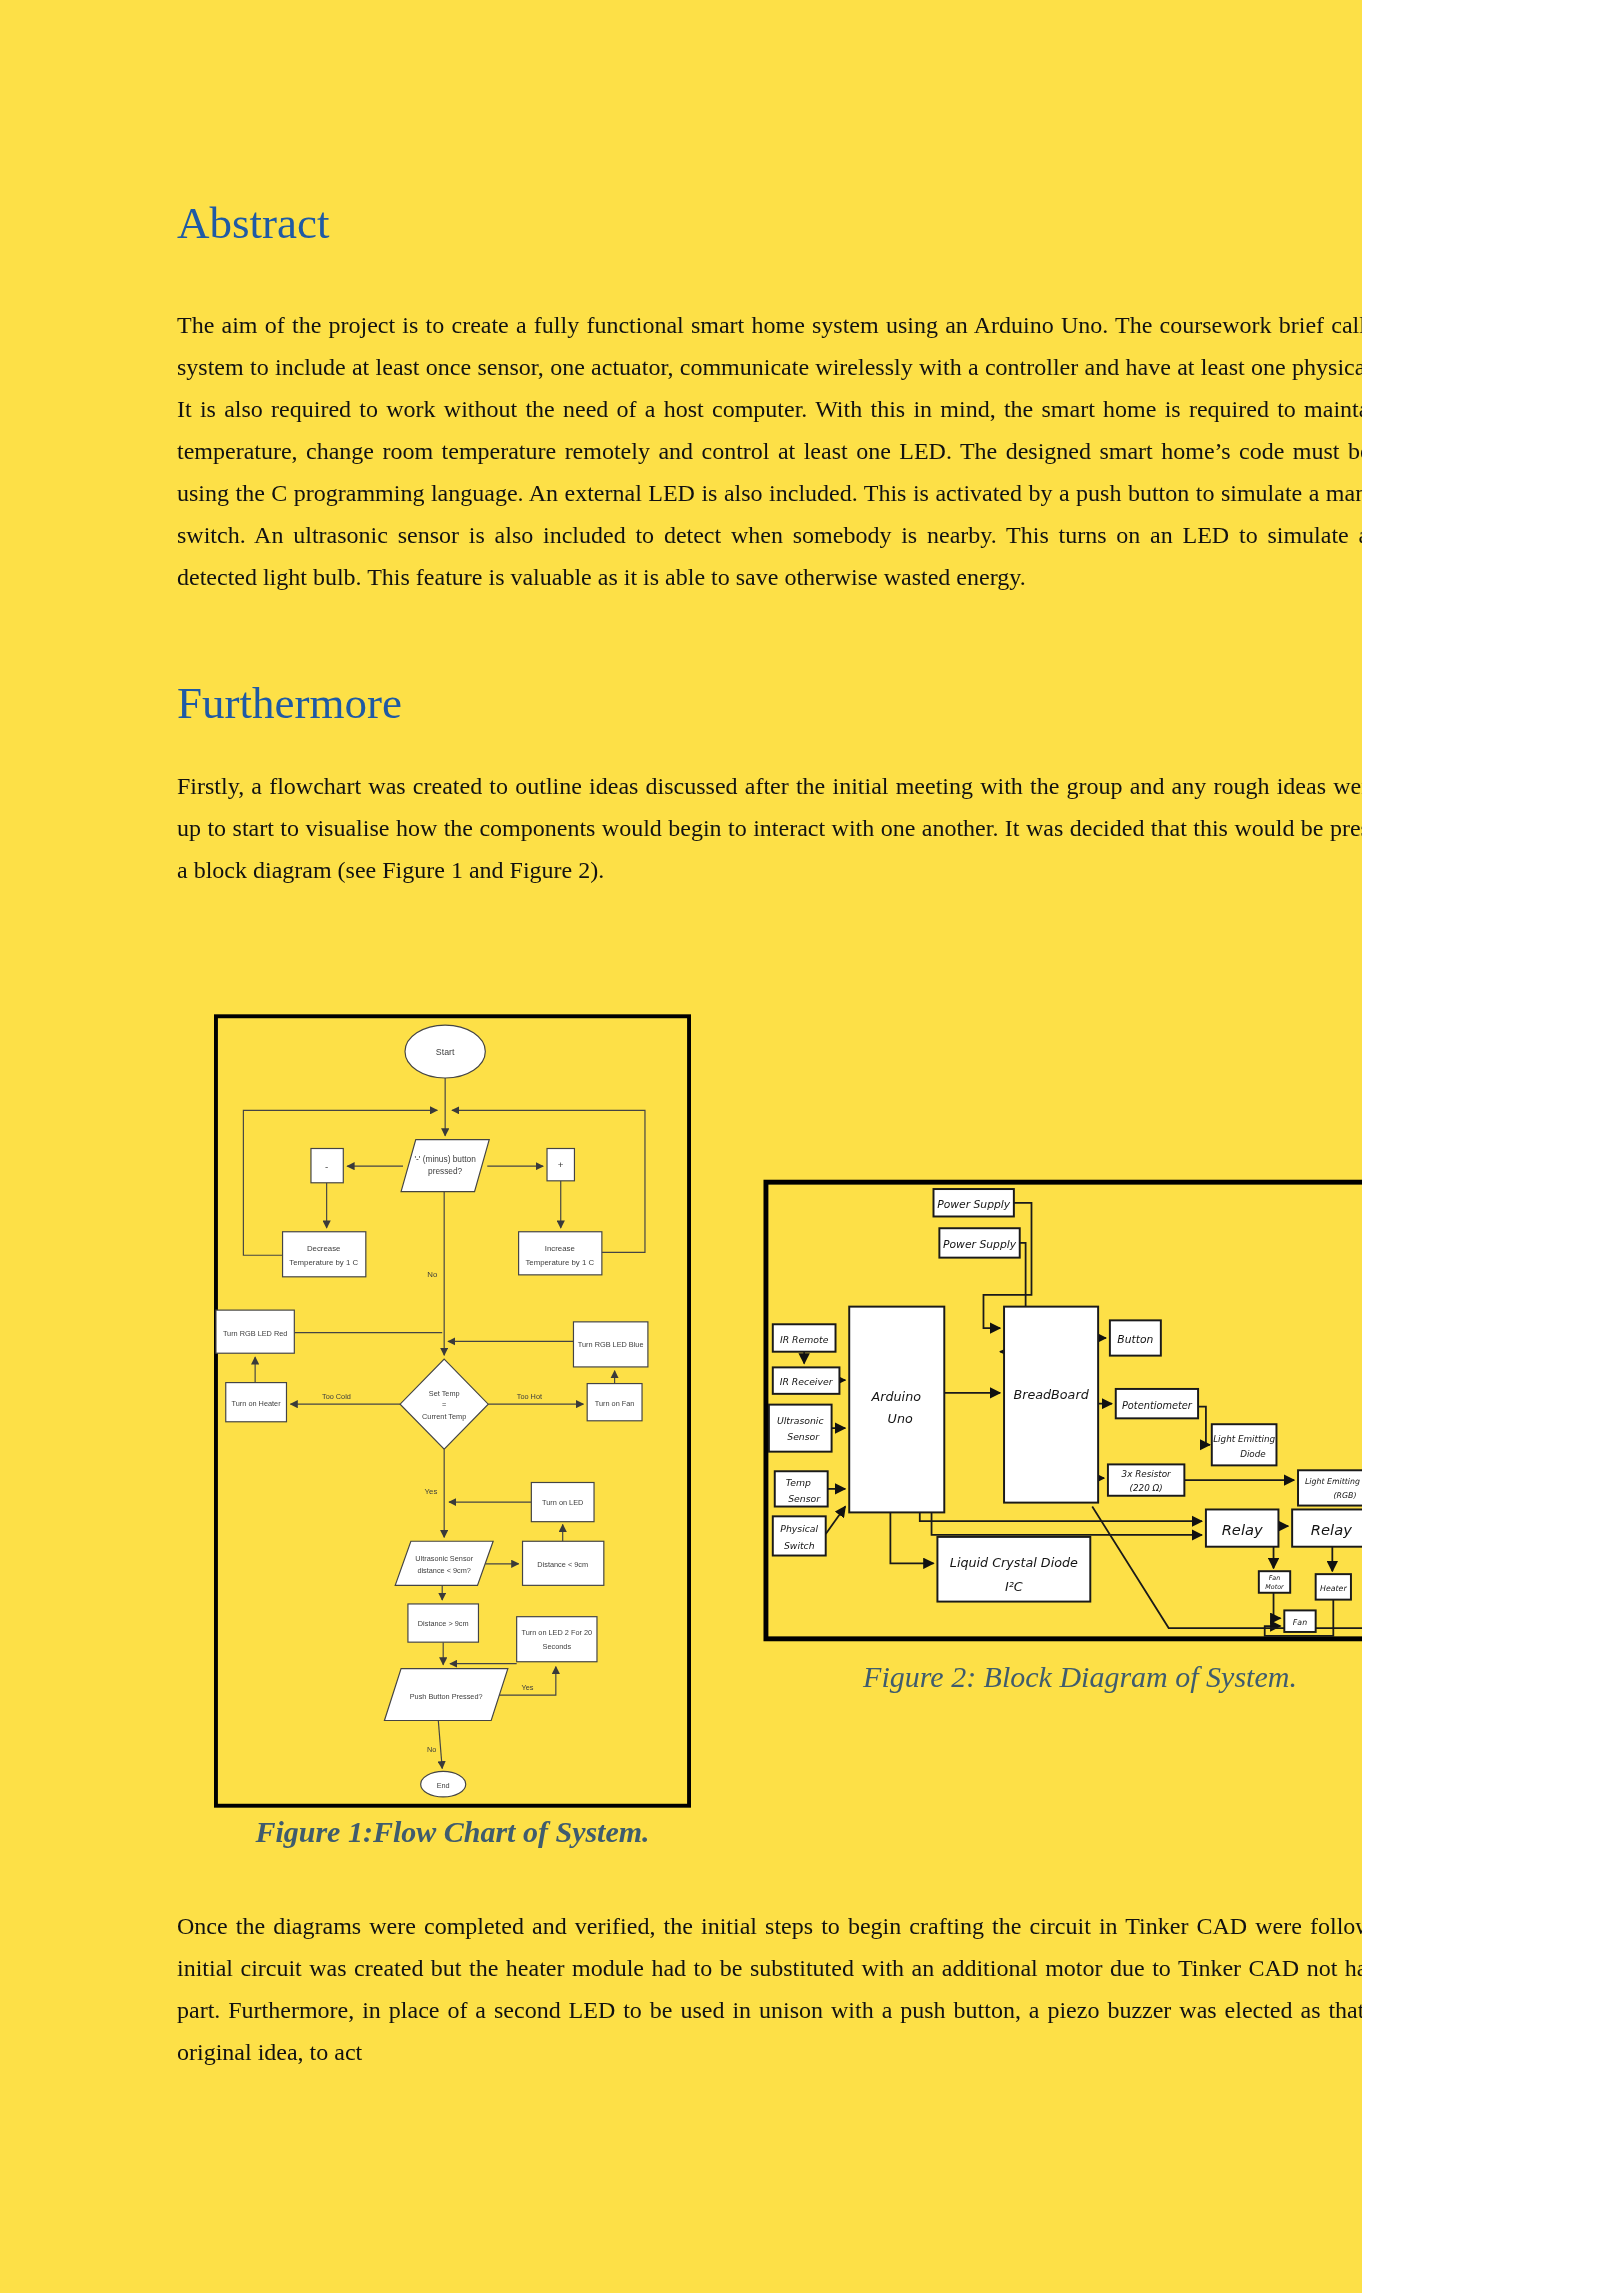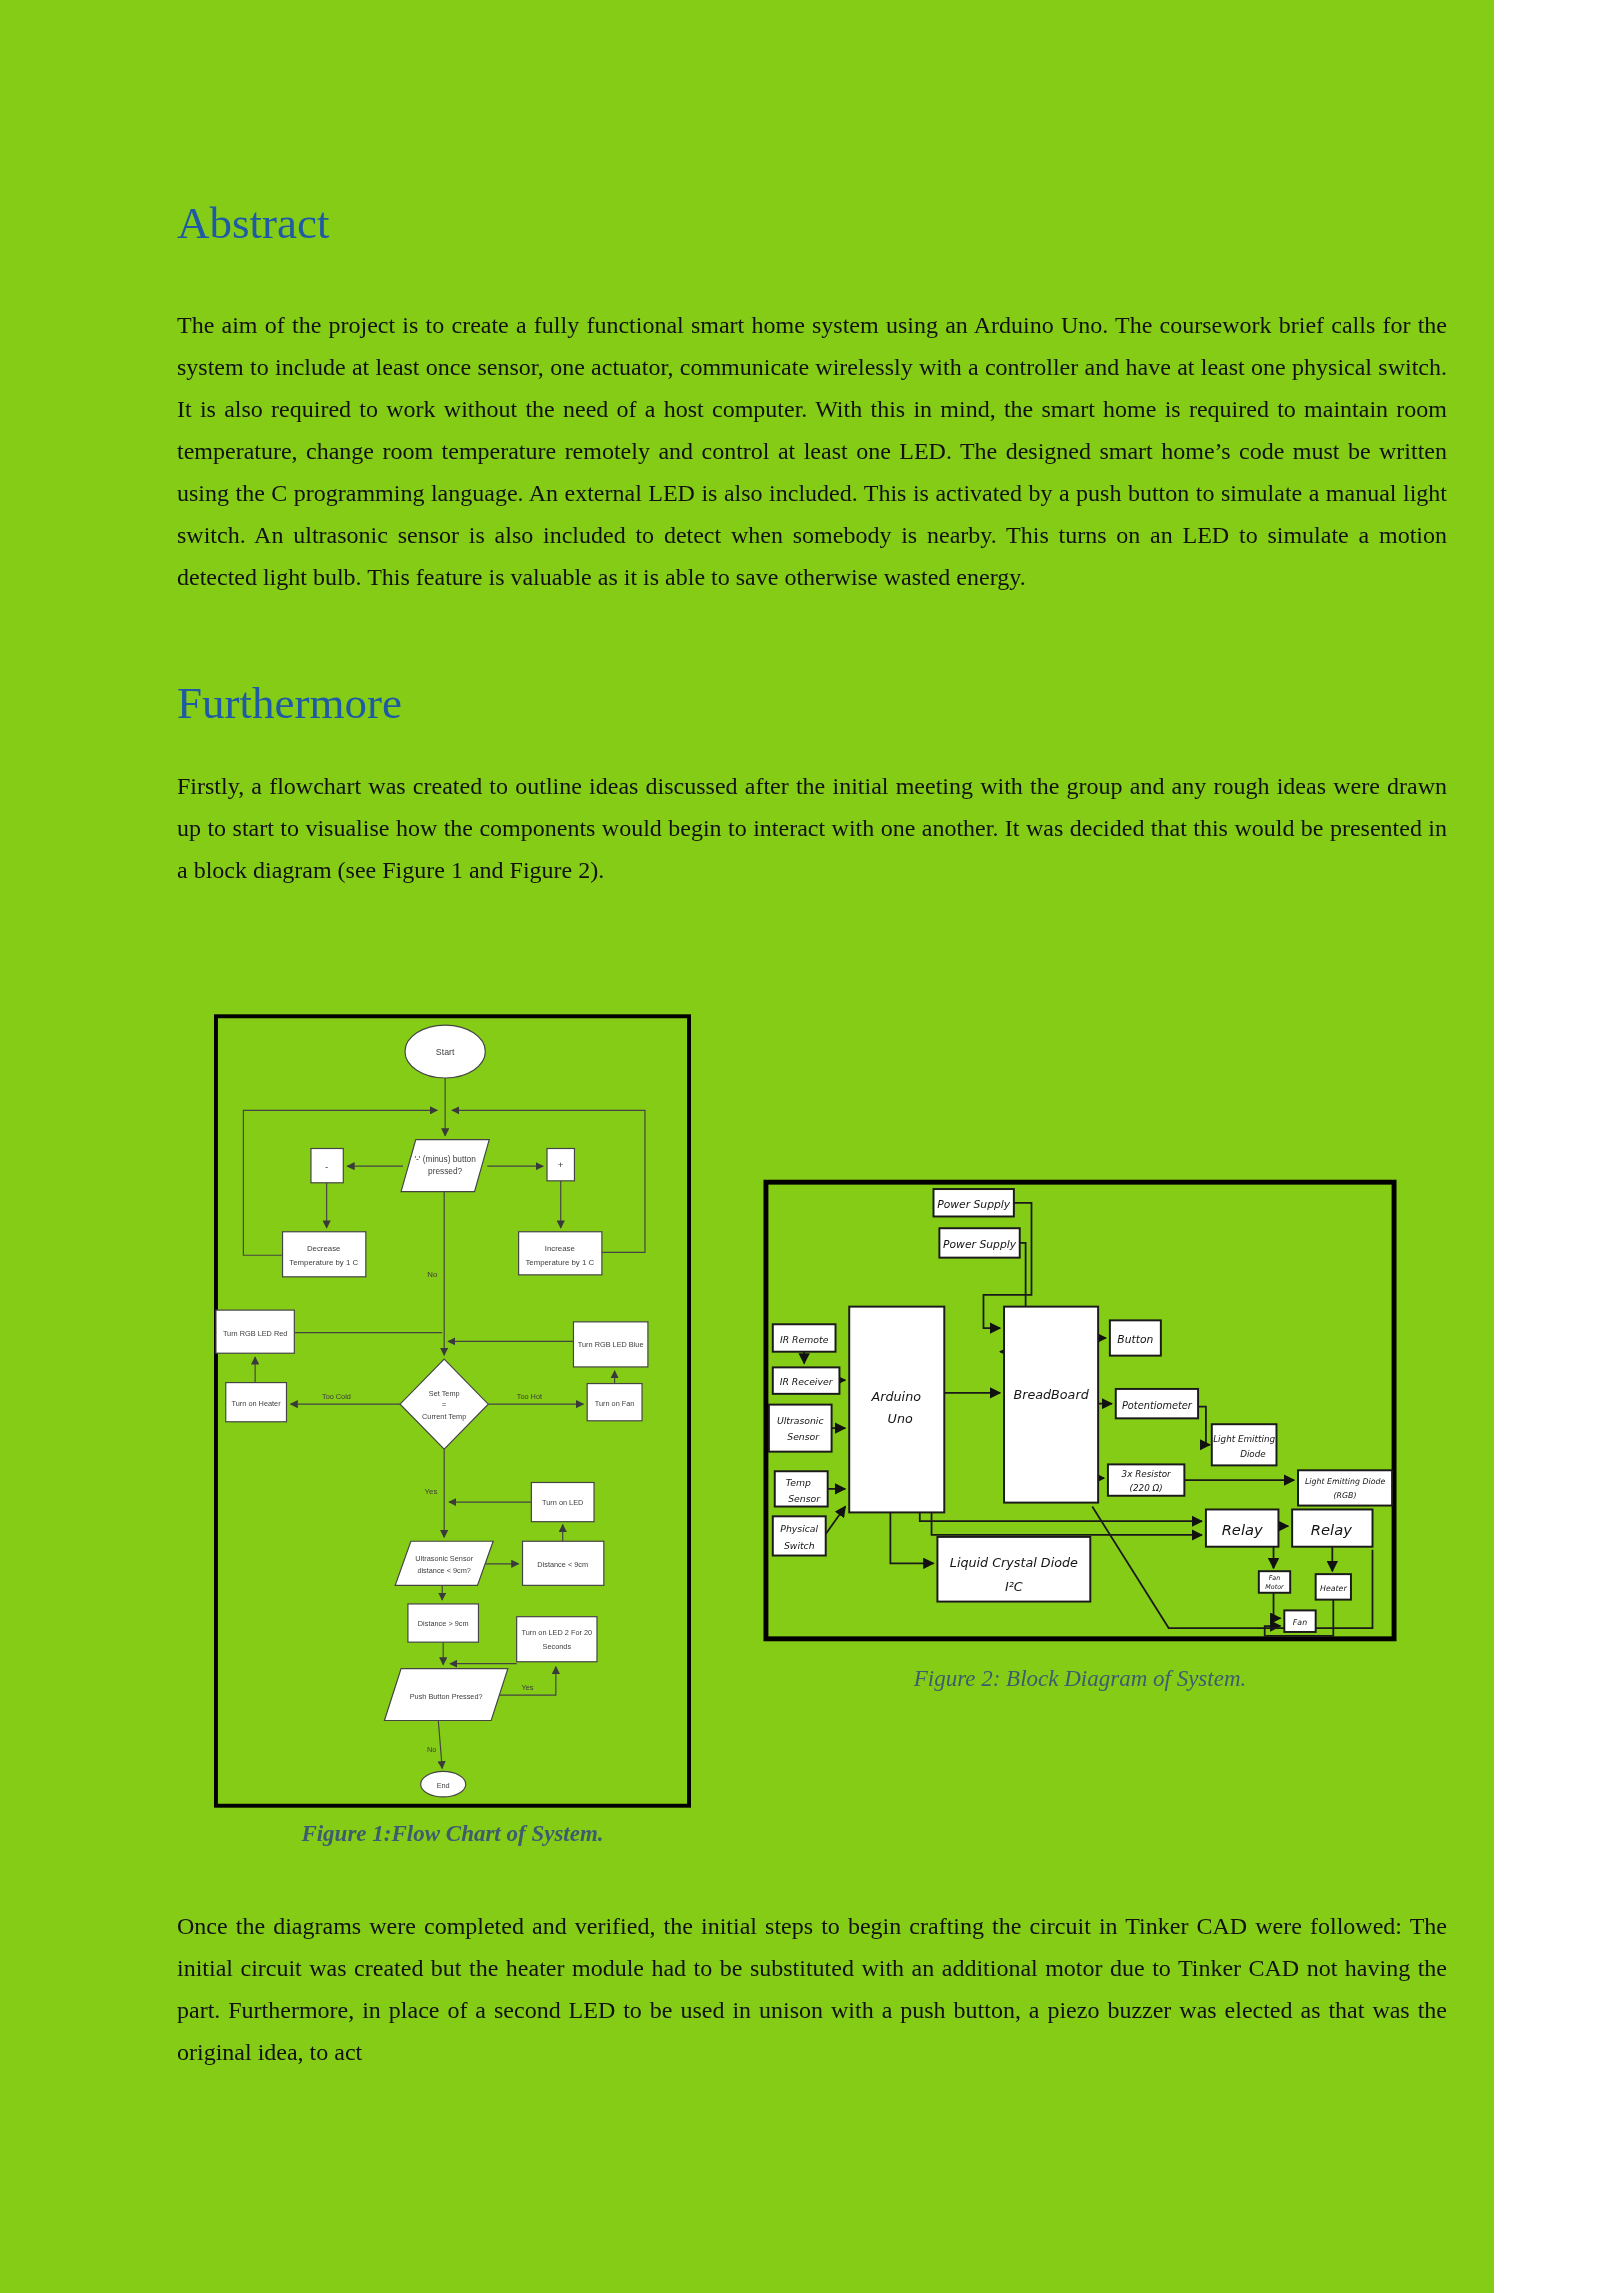--- a/index.html
+++ b/index.html
@@ -1,23 +1,23 @@
 <!DOCTYPE html>
 <html><head>
 <meta charset="utf-8">
 <style>
   html,body{margin:0;padding:0;background:#ffffff;}
-  .page{position:relative;width:1494px;height:2294px;background:#84cc16;overflow:hidden;
+  .page{position:relative;width:1362px;height:2294px;background:#fde047;overflow:hidden;
         font-family:"Liberation Serif", serif;color:#0e0e0e;}
   .doc-heading{position:absolute;left:177px;margin:0;font-weight:400;font-size:45px;
         line-height:1.15;color:#1f5aa5;font-family:"Liberation Serif", serif;}
   .para{position:absolute;left:177px;width:1270px;font-size:24px;line-height:42px;
         text-align:justify;color:#111;}
-  .fig-caption{position:absolute;font-style:italic;font-size:23px;color:#3f5c6e;
-        text-align:center;font-family:"Liberation Serif", serif;margin-top:6px;}
+  .fig-caption{position:absolute;font-style:italic;font-size:30px;color:#3f5c6e;
+        text-align:center;font-family:"Liberation Serif", serif;}
   .figsvg{position:absolute;}
   .fc-text{font-family:"Liberation Sans", sans-serif;fill:#3d3d3d;}
   .bd-text{font-family:"DejaVu Sans", sans-serif;font-style:italic;fill:#141414;}
   .fc-shape{fill:#ffffff;stroke:#444;stroke-width:1.2;}
   .fc-line{stroke:#444;stroke-width:1.2;fill:none;}
   .bd-shape{fill:#ffffff;stroke:#1a1a1a;stroke-width:2;}
   .bd-line{stroke:#1a1a1a;stroke-width:1.8;fill:none;}
 </style>
 </head>
 <body>

